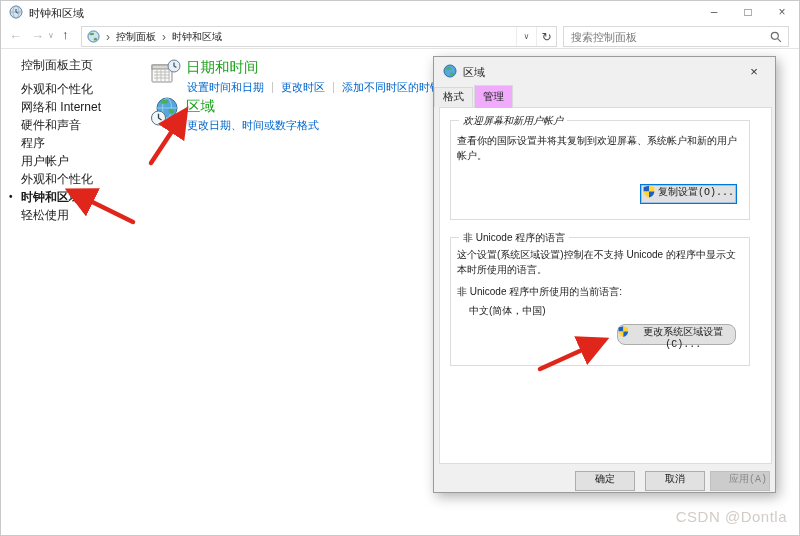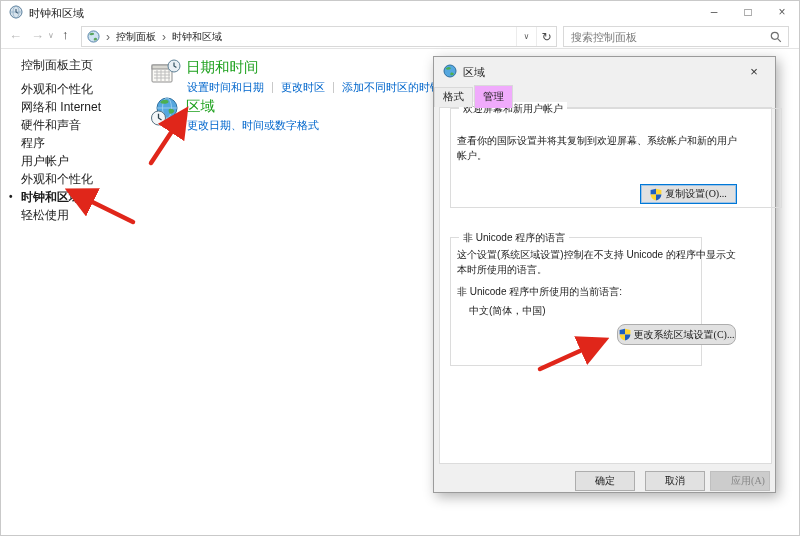--- a/index.html
+++ b/index.html
@@ -56,28 +56,28 @@
   .dialog { position:absolute; left:432px; top:55px; width:343px; height:437px; background:#f0f0f0; border:1px solid #9b9b9b; box-shadow:3px 4px 12px rgba(0,0,0,.30); }
   .dlg-icon { position:absolute; left:9px; top:7px; }
   .dlg-title { position:absolute; left:29px; top:8px; font-size:11px; color:#1b1b1b; }
   .dlg-close { position:absolute; right:7px; top:5px; width:28px; height:18px; display:flex; align-items:center; justify-content:center; font-size:13px; color:#333; cursor:pointer; }
   .dlg-tabs { position:absolute; left:0; top:29px; height:21px; display:flex; align-items:flex-end; z-index:2; }
   .tab { font-size:10.5px; color:#1b1b1b; background:#ededed; border:1px solid #d9d9d9; border-bottom:none; padding:2px 8px 3px; margin-right:1px; cursor:pointer; }
   .tab.active { background:#f0abfc; padding-top:4px; padding-bottom:4px; position:relative; top:1px; }
   .dlg-page { position:absolute; left:5px; top:50px; width:333px; height:357px; background:#fff; border:1px solid #dcdcdc; }
   .groupbox { position:absolute; border:1px solid #dcdcdc; }
   .gb-legend { position:absolute; top:-7px; left:8px; background:#fff; padding:0 4px; font-size:10px; color:#1b1b1b; white-space:nowrap; }
-  .gb1 { left:10px; top:0; width:332px; height:100px; }
-  .gb2 { left:10px; top:129px; width:252px; height:129px; }
+  .gb1 { left:10px; top:12px; width:300px; height:100px;font-style:italic; }
+  .gb2 { left:10px; top:129px; width:300px; height:129px; }
   .dlg-text { position:absolute; font-size:10px; color:#1b1b1b; line-height:15px; }
   .t-welcome { left:17px; top:25px; width:286px; }
   .t-unicode { left:17px; top:139px; width:286px; }
   .t-current-label { left:17px; top:176px; }
   .t-current-value { left:29px; top:195px; }
-  .btn { position:absolute; background:#e1e1e1; border:1px solid #adadad; font-size:10px; color:#1b1b1b; display:flex; align-items:center; justify-content:center; cursor:pointer; font-family:Liberation Serif, serif; }
+  .btn { position:absolute; background:#e1e1e1; border:1px solid #adadad; font-size:10px; color:#1b1b1b; display:flex; justify-content:center; cursor:pointer; font-family:Liberation Mono, monospace; }
   .btn svg { margin-right:3px; }
   .btn-copy { left:200px; top:76px; width:97px; height:20px; border:1px solid #0078d7; box-shadow:inset 0 0 0 1px #9ec3e6; }
   .btn-change { left:177px; top:216px; width:119px; height:21px;border-radius:8px; }
   .dlg-footer-btn { width:60px; height:20px; top:414px; }
   .btn-ok { left:141px; }
   .btn-cancel { left:211px; }
   .btn-apply { left:276px; background:#cccccc; border-color:#bfbfbf; color:#868686; cursor:default;padding-left:16px; }
 
   
   .arrows { position:absolute; inset:0; pointer-events:none; z-index:60; }
@@ -248,13 +248,14 @@
     <defs>
       <marker id="ah" markerWidth="7" markerHeight="7" refX="5.2" refY="3.5" orient="auto">
         <path d="M0,0 L7,3.5 L0,7 Z" fill="#e0261a"></path>
       </marker>
     </defs>
     <line x1="150" y1="162" x2="183" y2="112" stroke="#e0261a" stroke-width="4.5" stroke-linecap="round" marker-end="url(#ah)"></line>
     <line x1="132" y1="221" x2="71" y2="191" stroke="#e0261a" stroke-width="4.5" stroke-linecap="round" marker-end="url(#ah)"></line>
     <line x1="539" y1="368" x2="601" y2="340" stroke="#e0261a" stroke-width="4.5" stroke-linecap="round" marker-end="url(#ah)"></line>
   </svg>
 
+  <div class="watermark">CSDN @Dontla</div>
 </div>
 
 </body></html>

